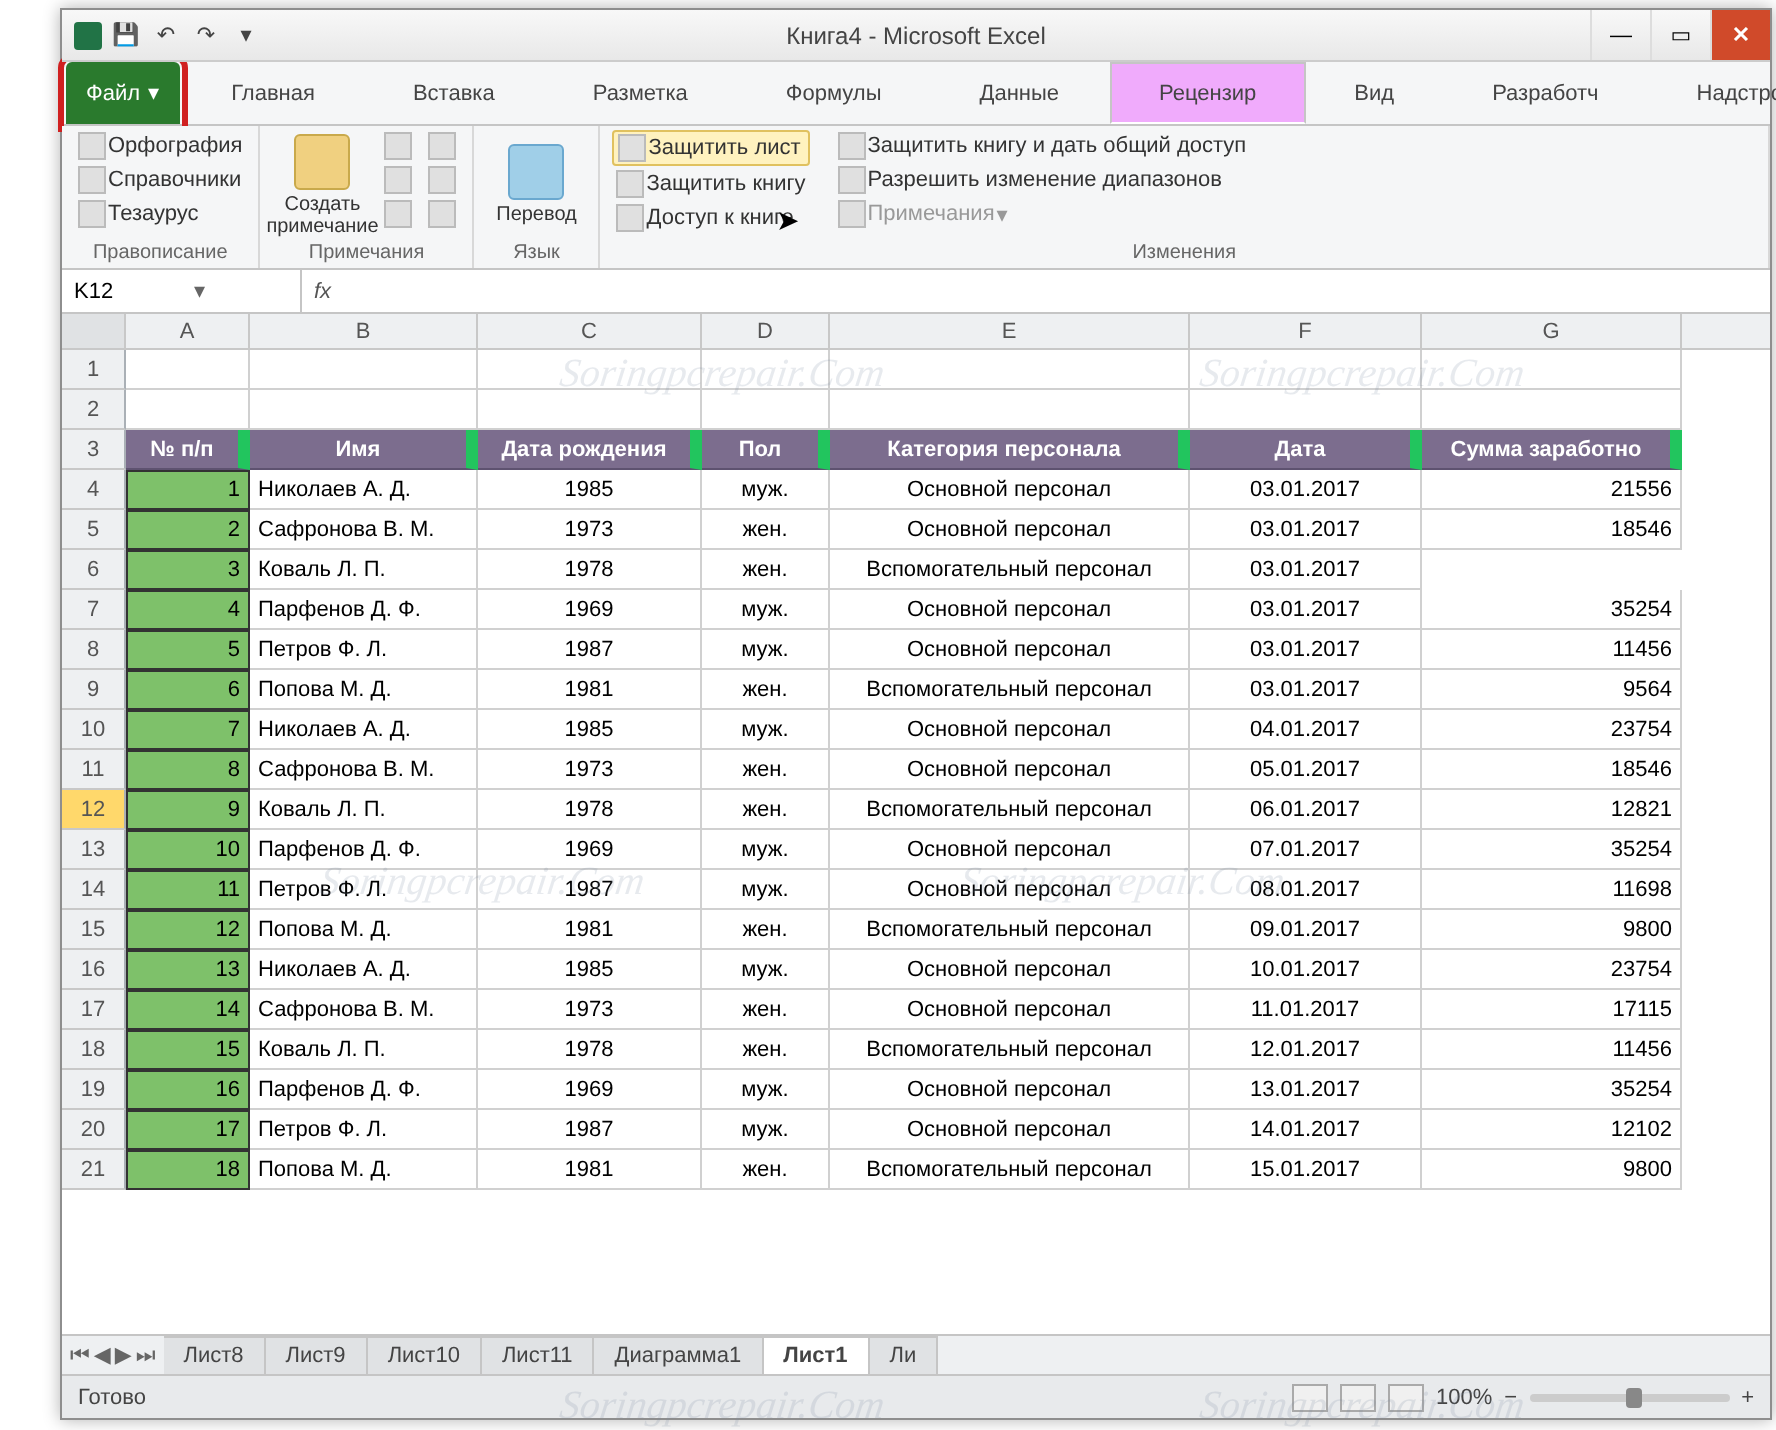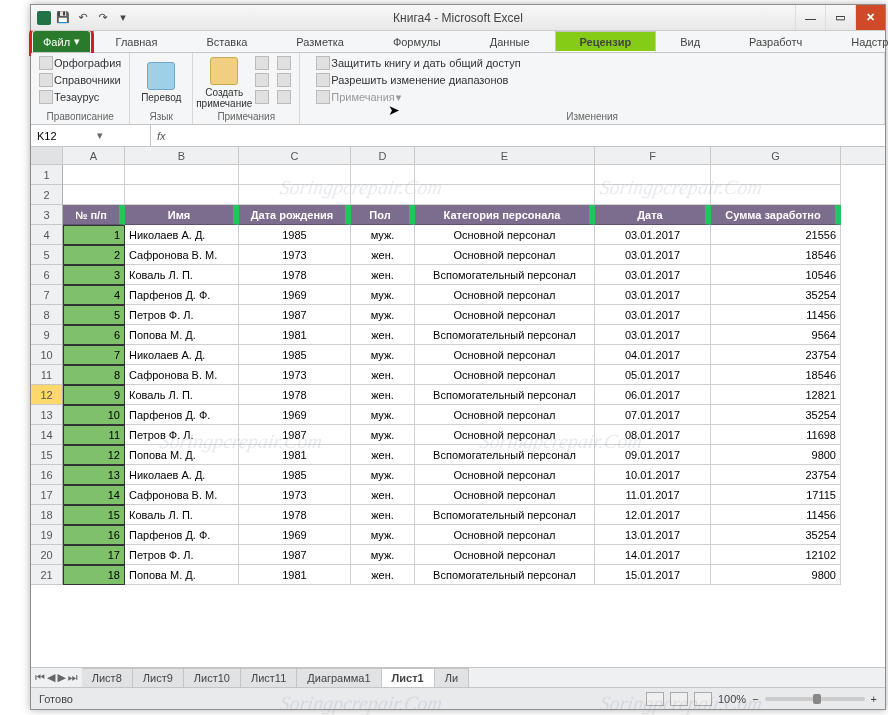--- a/index.html
+++ b/index.html
@@ -6,24 +6,24 @@
 body { font-family: "Segoe UI", Tahoma, sans-serif; font-size: 11px; background: #fff; width: 888px; height: 715px; overflow: hidden; position: relative; }
 .window { width: 856px; height: 706px; margin: 4px 0 0 30px; border: 1px solid #8e8e8e; background: #fff; display: flex; flex-direction: column; box-shadow: 0 0 8px rgba(0,0,0,.3); }
 .titlebar { height: 26px; background: linear-gradient(#f8f8f8,#e8e8e8); border-bottom: 1px solid #ccc; display: flex; align-items: center; position: relative; }
 .qat { display: flex; align-items: center; gap: 4px; padding: 0 6px; }
 .qat-icon { width: 16px; height: 16px; display: inline-flex; align-items: center; justify-content: center; font-size: 11px; color: #444; }
 .excel-ico { width: 14px; height: 14px; background: #217346; border-radius: 2px; }
 .title-text { position: absolute; left: 0; right: 0; text-align: center; font-size: 12px; color: #444; pointer-events: none; }
 .win-ctrls { position: absolute; right: 0; top: 0; display: flex; height: 100%; }
 .win-btn { width: 30px; height: 100%; display: flex; align-items: center; justify-content: center; border-left: 1px solid #ddd; }
 .win-btn.close { background: #d04a2a; color: #fff; font-weight: bold; }
-.tabs-row { height: 22px; display: flex; align-items: stretch; background: #f5f6f7; border-bottom: 1px solid #c5c5c5; font-size: 11px; }
+.tabs-row { height: 32px; display: flex; align-items: stretch; background: #f5f6f7; border-bottom: 1px solid #c5c5c5; font-size: 11px; }
 .file-tab { background: #2a7a2d; color: #fff; padding: 0 10px; display: flex; align-items: center; border-radius: 3px 3px 0 0; margin: 0 2px; outline: 3px solid #d02020; outline-offset: 1px; }
 .rtab { padding: 0 24px; display: flex; align-items: center; color: #444; border-right: 1px solid transparent; cursor: default; }
-.rtab.active { background: #84cc16; border: 1px solid #c5c5c5; border-bottom: 1px solid #fff; font-weight: bold; }
+.rtab.active { background: #f0abfc; border: 1px solid #c5c5c5; border-bottom: 1px solid #fff; }
 .help-icons { margin-left: auto; display: flex; align-items: center; gap: 6px; padding-right: 6px; color: #3a6ea5; }
 .help-icons span { width: 14px; height: 14px; display: inline-flex; align-items: center; justify-content: center; }
 .help-icons .q { background: #3a7dd6; color: #fff; border-radius: 50%; font-size: 10px; }
 .ribbon { height: 72px; background: #f5f6f7; border-bottom: 1px solid #c5c5c5; display: flex; }
 .rgroup { border-right: 1px solid #d8d8d8; padding: 2px 6px 0 6px; display: flex; flex-direction: column; }
 .rgroup-body { flex: 1; display: flex; gap: 4px; }
 .rgroup-label { font-size: 10px; color: #666; text-align: center; padding: 1px 0 2px; }
 .vcol { display: flex; flex-direction: column; gap: 1px; }
 .ritem { display: flex; align-items: center; gap: 1px; font-size: 11px; color: #333; padding: 1px 2px; white-space: nowrap; }
 .ritem .ico { width: 14px; height: 14px; background: #e0e0e0; border: 1px solid #bbb; display: inline-block; }
@@ -132,29 +132,20 @@
         <div class="ritem">
               <span class="ico"></span>
               <span>Тезаурус</span>
             </div>
       </div>
         </div>
       <div class="rgroup-label">Правописание</div>
     </div>
     <div class="rgroup">
       <div class="rgroup-body">
-        <div class="bigbtn trans">
-            <div class="bico"></div>
-            <span>Перевод</span>
-          </div>
-      </div>
-      <div class="rgroup-label">Язык</div>
-    </div>
-    <div class="rgroup">
-      <div class="rgroup-body">
         <div class="bigbtn">
             <div class="bico"></div>
             <span>Создать примечание</span>
           </div>
         <div class="vcol">
           <div class="ritem">
               <span class="ico"></span>
             </div>
           <div class="ritem">
               <span class="ico"></span>
@@ -170,22 +161,45 @@
           <div class="ritem">
               <span class="ico"></span>
             </div>
           <div class="ritem">
               <span class="ico"></span>
             </div>
         </div>
       </div>
       <div class="rgroup-label">Примечания</div>
     </div>
+    <div class="rgroup">
+      <div class="rgroup-body">
+        <div class="bigbtn trans">
+            <div class="bico"></div>
+            <span>Перевод</span>
+          </div>
+      </div>
+      <div class="rgroup-label">Язык</div>
+    </div>
     <div class="rgroup" style="flex:1">
       <div class="rgroup-body">
+        <div class="vcol">
+          <div class="ritem protect-hl">
+              <span class="ico"></span>
+              <span>Защитить лист</span>
+            </div>
+          <div class="ritem">
+              <span class="ico"></span>
+              <span>Защитить книгу</span>
+            </div>
+          <div class="ritem">
+              <span class="ico"></span>
+              <span>Доступ к книге</span>
+            </div>
+        </div>
         <div class="vcol" style="margin-left:8px">
           <div class="ritem">
               <span class="ico"></span>
               <span>Защитить книгу и дать общий доступ</span>
             </div>
           <div class="ritem">
               <span class="ico"></span>
               <span>Разрешить изменение диапазонов</span>
             </div>
           <div class="ritem" style="color:#999"><span class="ico"></span><span>Примечания</span> ▾</div>
@@ -271,21 +285,20 @@
           <div class="cell cG right ">18546</div>
         </div>
         <div class="grow">
           <div class="rowhdr">6</div>
           <div class="cell cA tdA ">3</div>
           <div class="cell cB ">Коваль Л. П.</div>
           <div class="cell cC center ">1978</div>
           <div class="cell cD center ">жен.</div>
           <div class="cell cE center ">Вспомогательный персонал</div>
           <div class="cell cF center ">03.01.2017</div>
-          <div class="cell cG right ">10546</div>
         </div>
         <div class="grow">
           <div class="rowhdr">7</div>
           <div class="cell cA tdA ">4</div>
           <div class="cell cB ">Парфенов Д. Ф.</div>
           <div class="cell cC center ">1969</div>
           <div class="cell cD center ">муж.</div>
           <div class="cell cE center ">Основной персонал</div>
           <div class="cell cF center ">03.01.2017</div>
           <div class="cell cG right ">35254</div>

